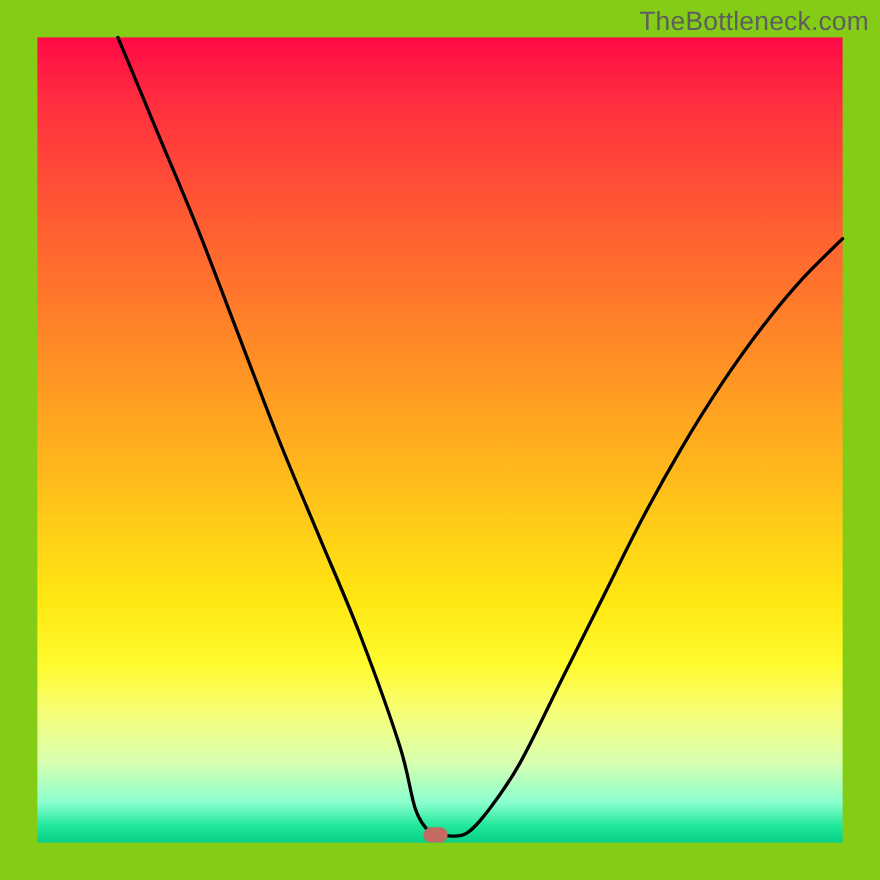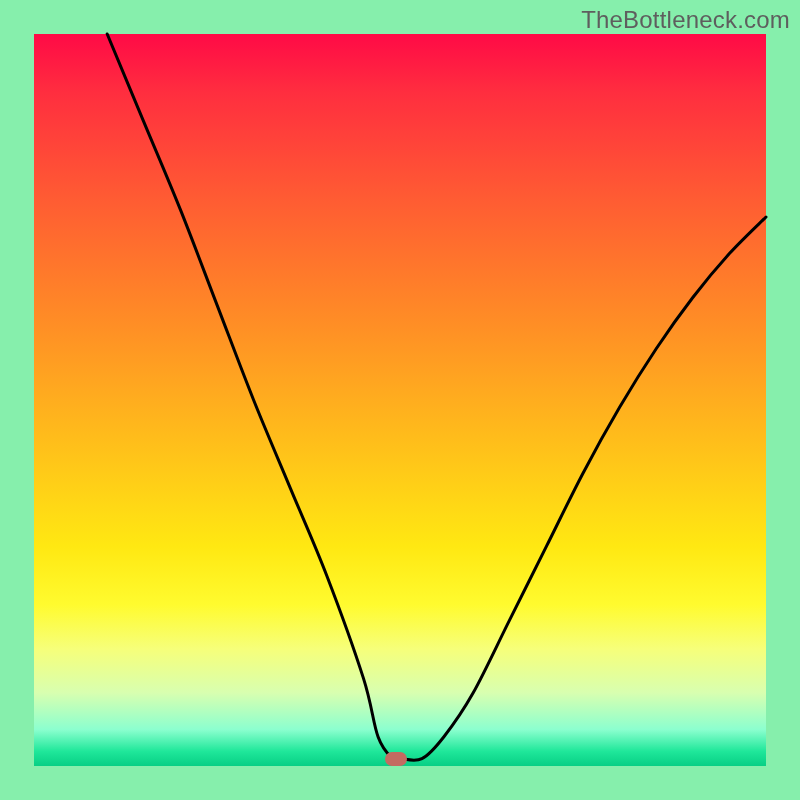--- a/index.html
+++ b/index.html
@@ -8,21 +8,21 @@
     width: 800px;
     height: 800px;
     overflow: hidden;
     background: #000;
     font-family: Arial, Helvetica, sans-serif;
   }
   .frame {
     position: relative;
     width: 800px;
     height: 800px;
-    background: #86efac;
+    background: #84cc16;
   }
   .plot-area {
     position: absolute;
     left: 34px;
     top: 34px;
     width: 732px;
     height: 732px;
     
     background: linear-gradient(to bottom,
       #ff0a46 0%,

